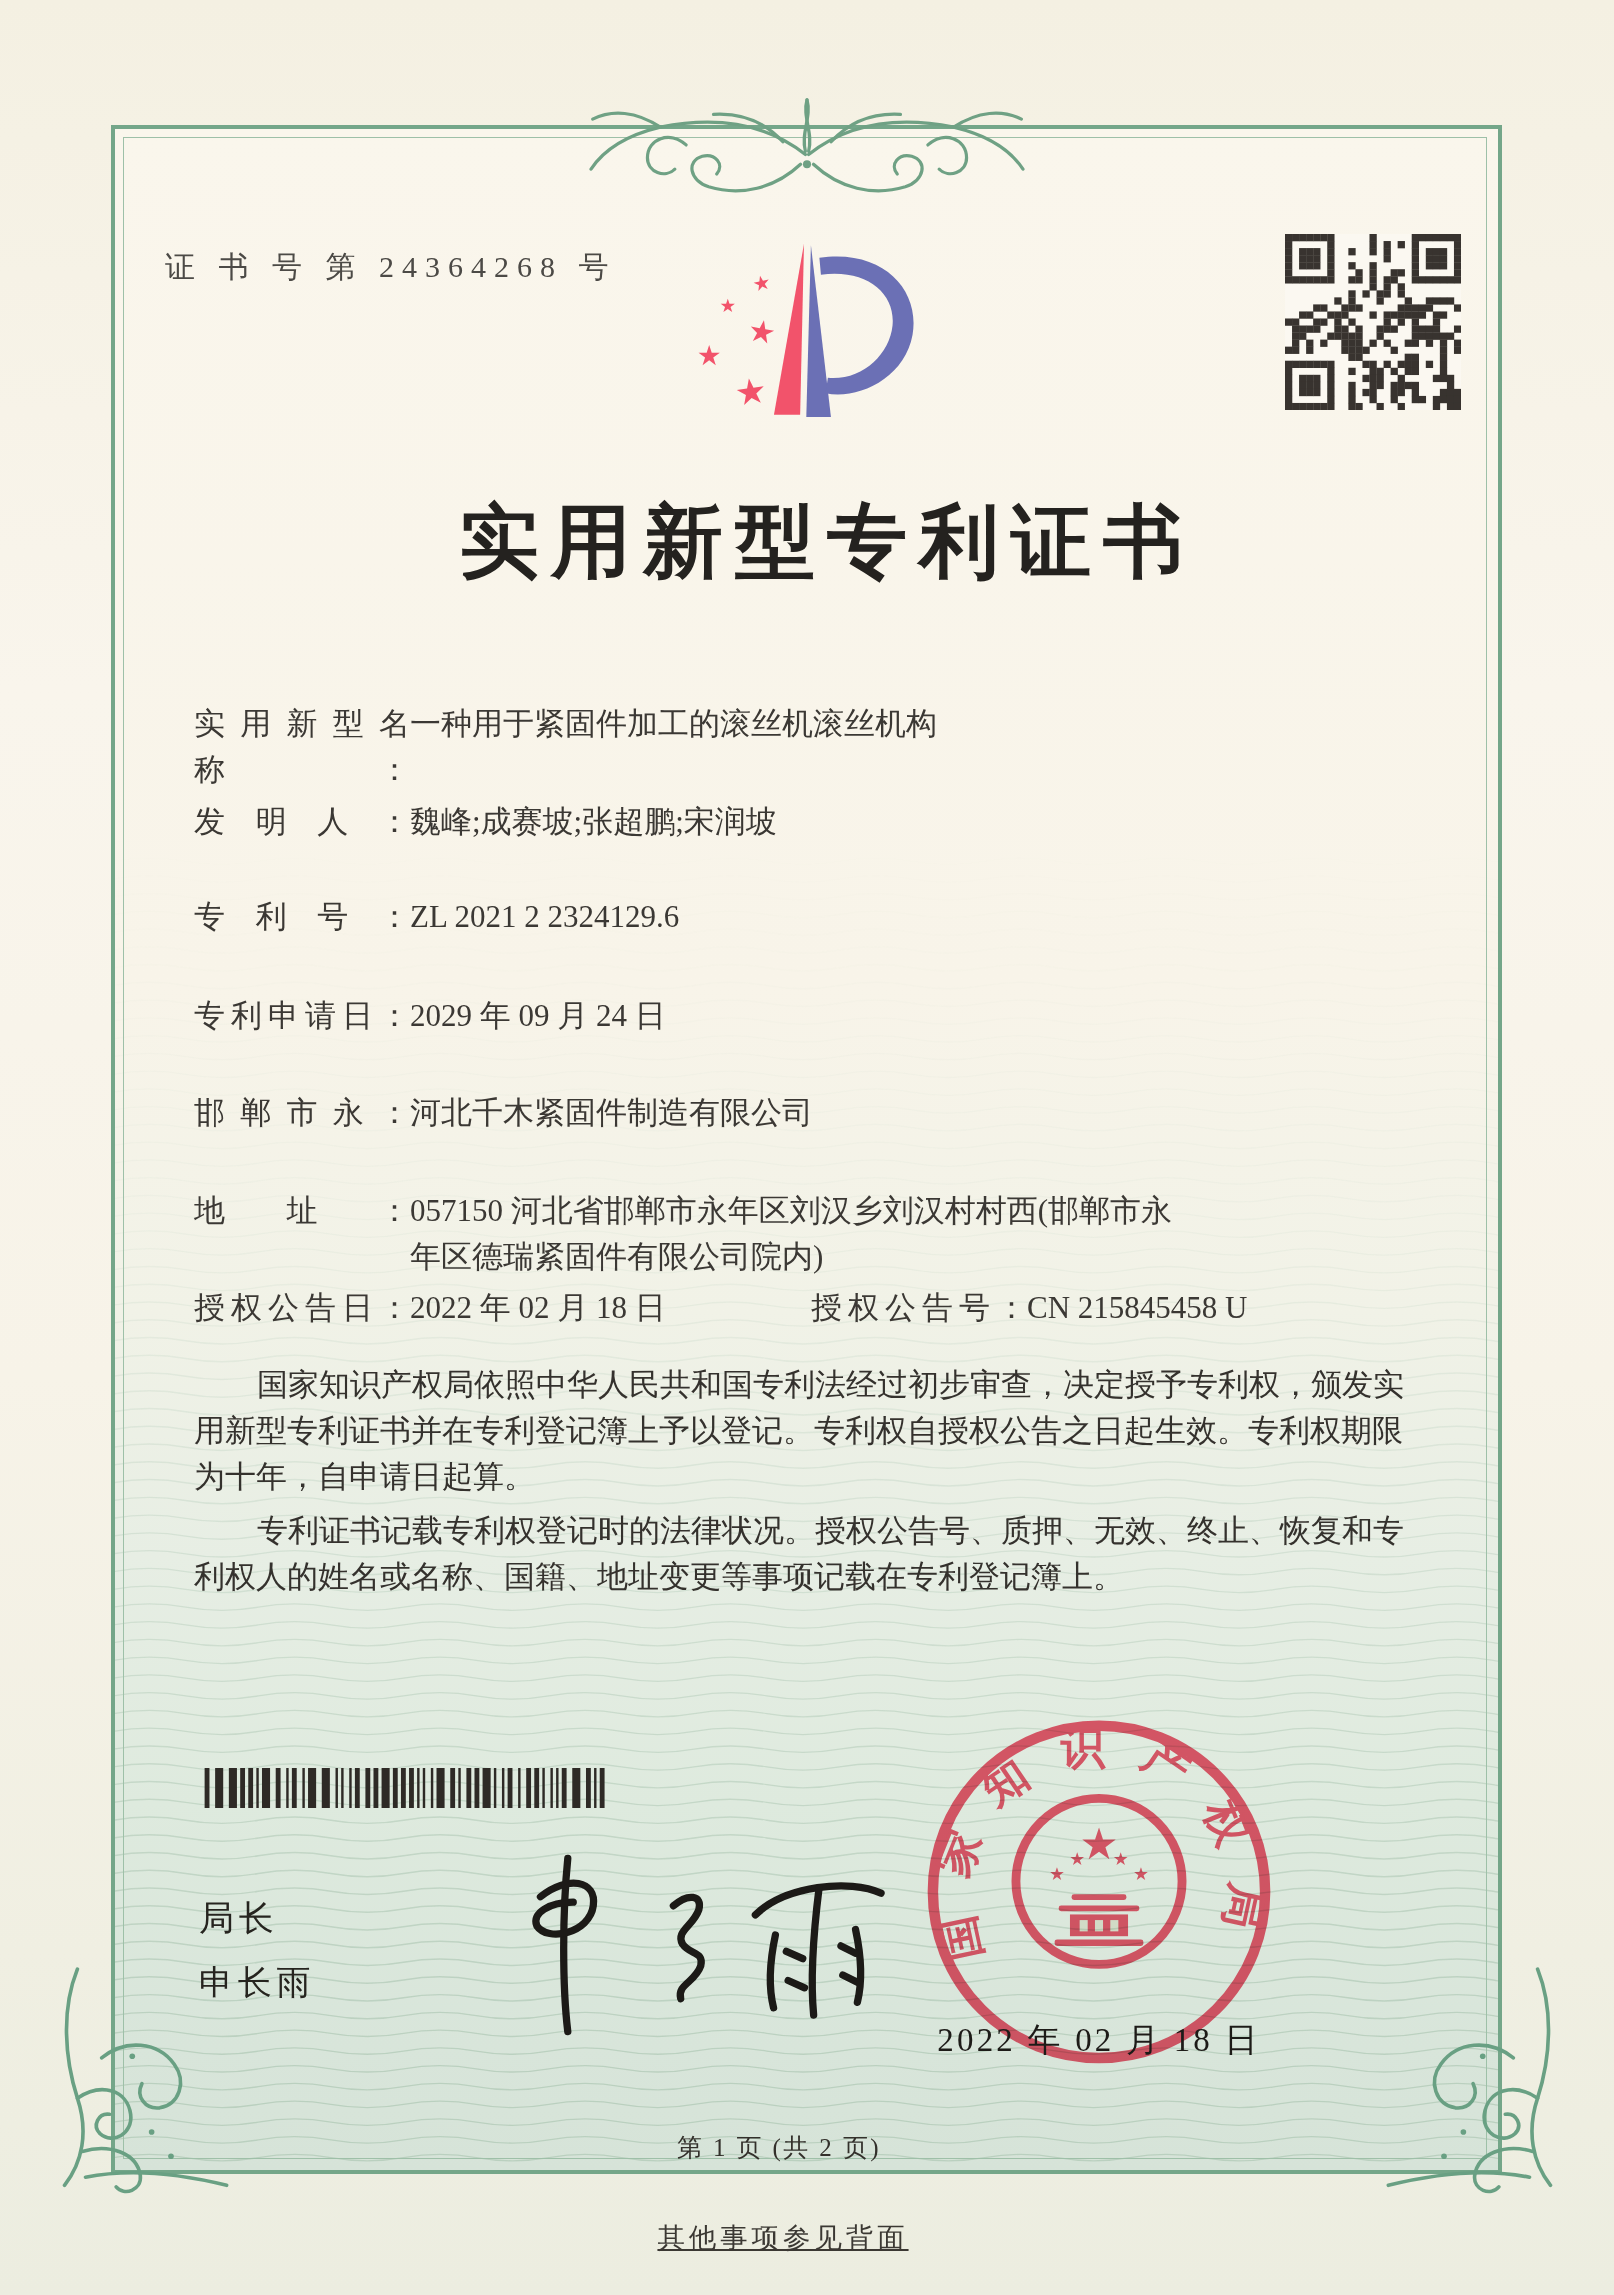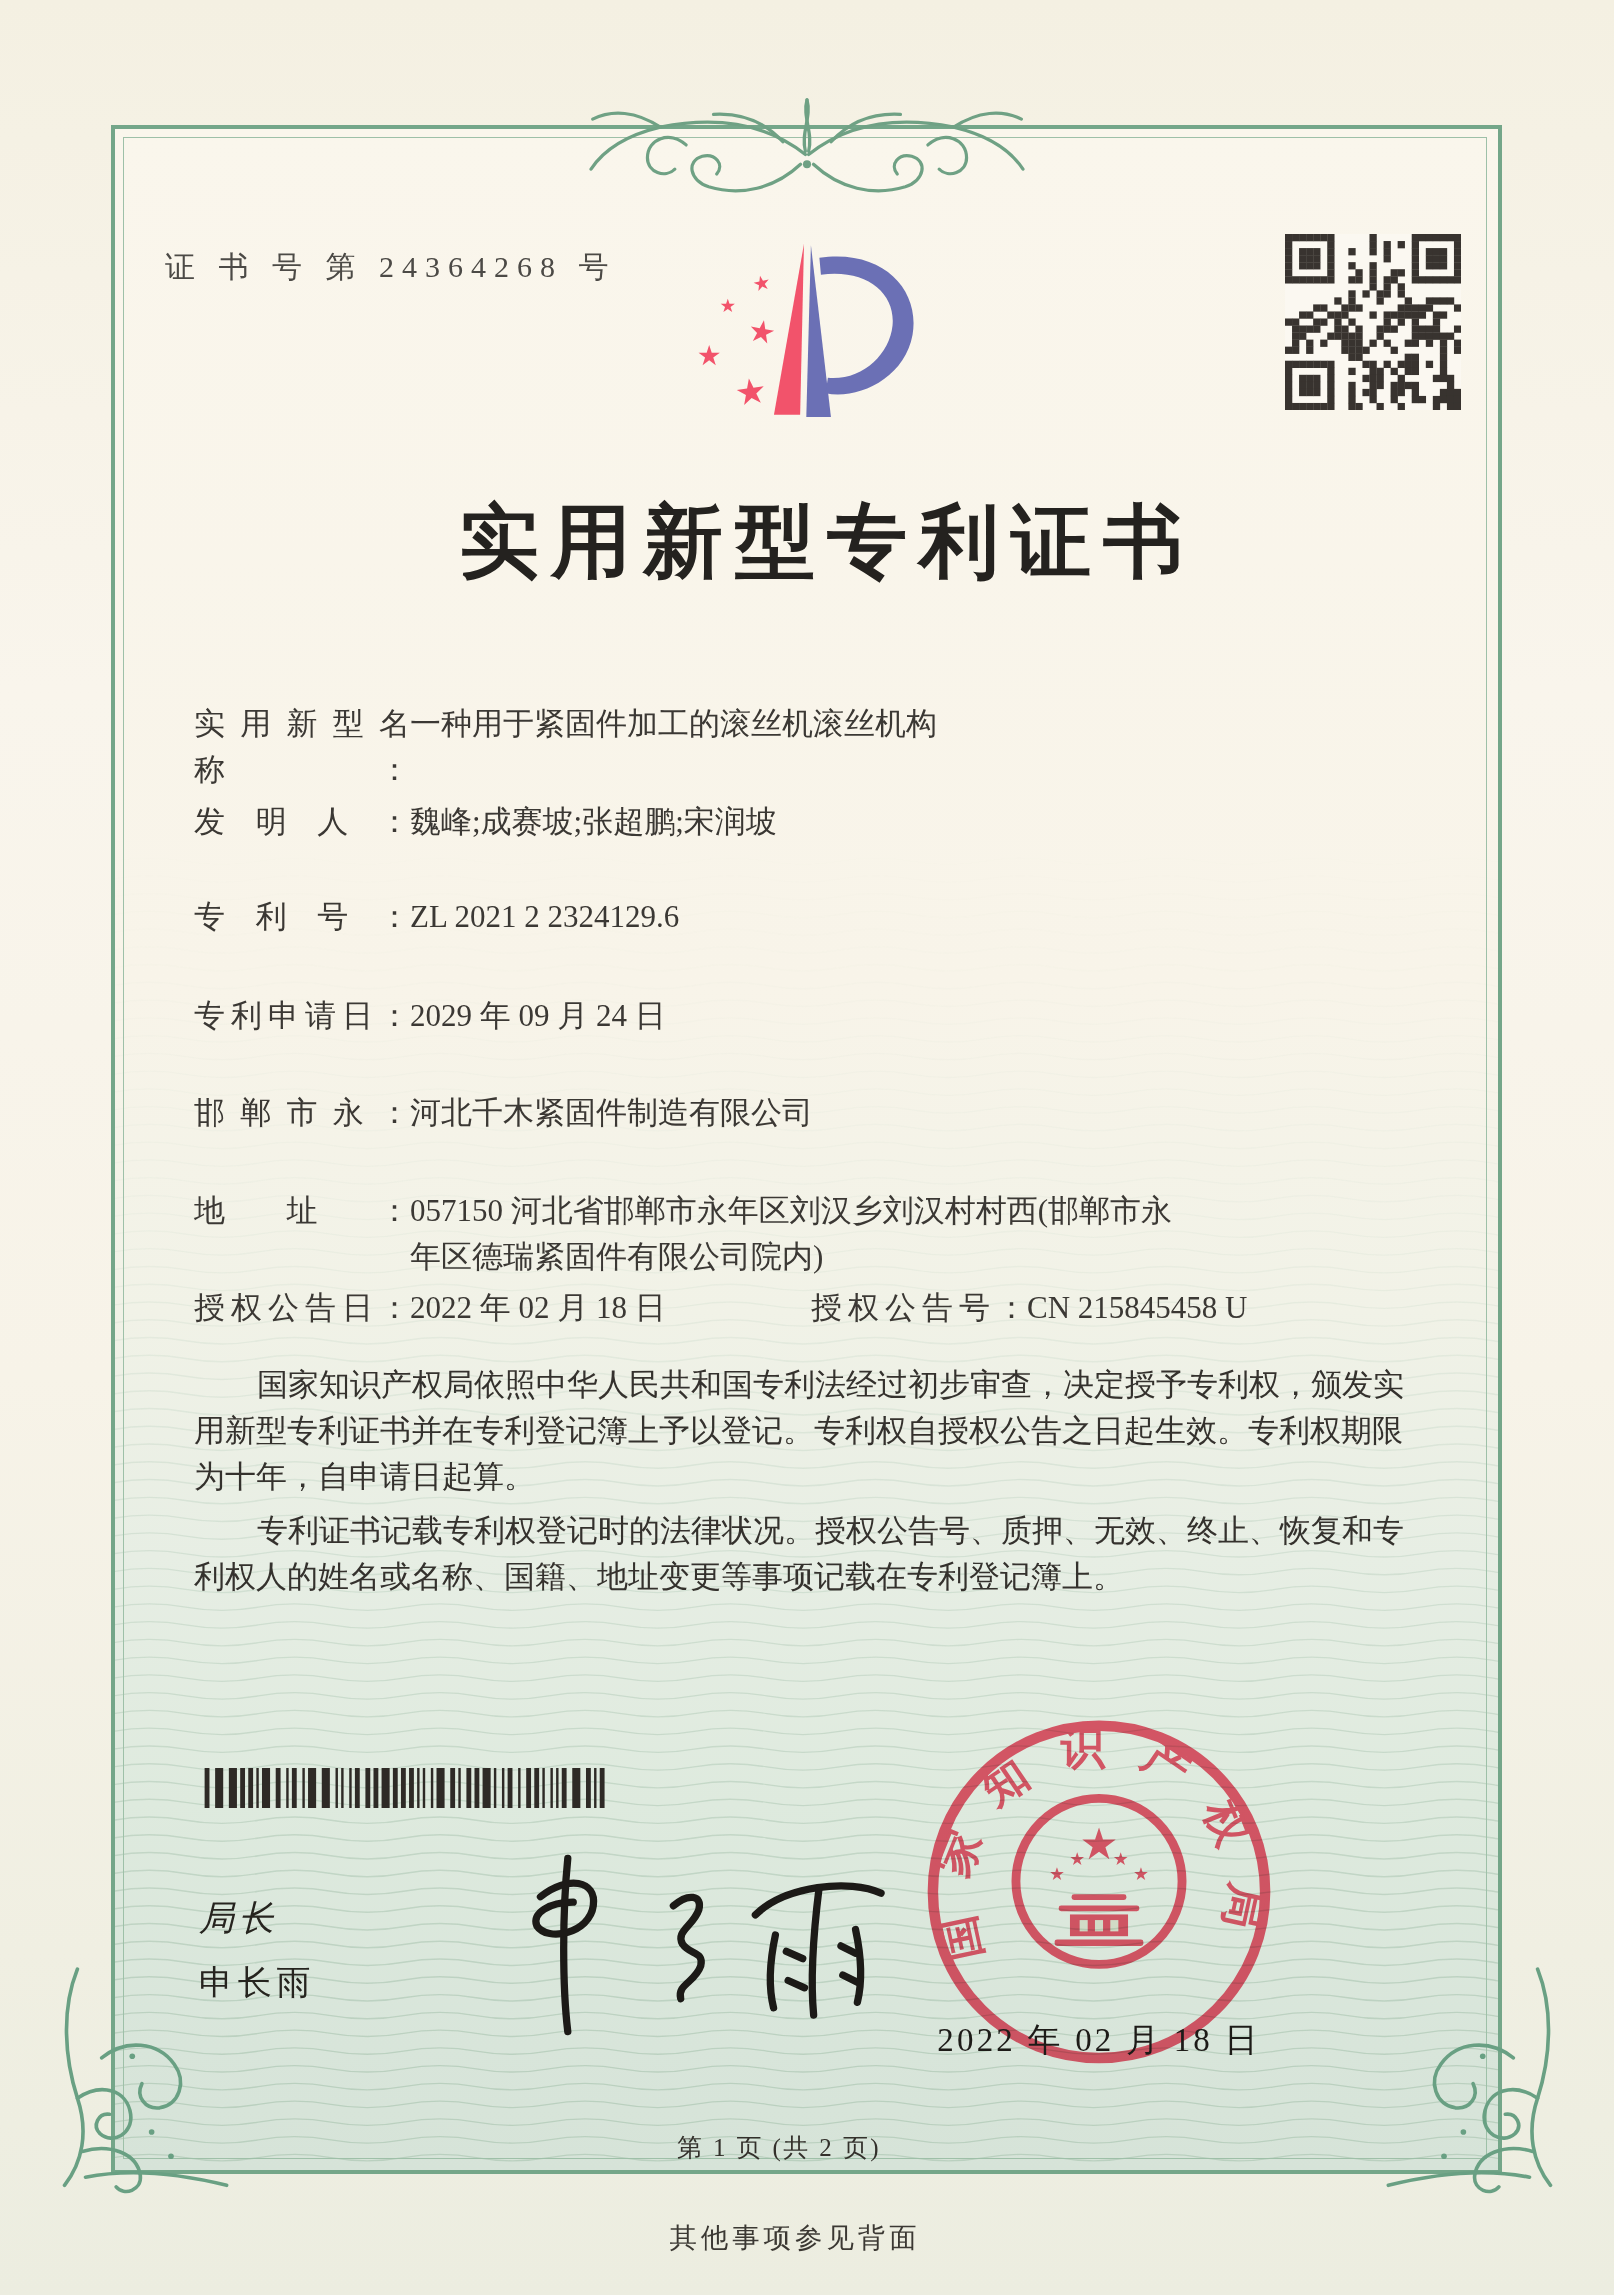--- a/index.html
+++ b/index.html
@@ -33,31 +33,31 @@
   .fval{flex:1;white-space:pre-line;}
   .fval-fixed{flex:0 0 401px;white-space:pre-line;}
   
   .bodytext{position:absolute;left:194px;top:1362px;width:1228px;font-size:31px;
     line-height:46px;color:#34312d;}
   .bodytext p{margin:0;text-indent:63px;}
   .bodytext p + p{margin-top:8px;}
   
   .barcode{position:absolute;left:203px;top:1768px;width:404px;height:40px;}
   .director-title{position:absolute;left:199px;top:1895px;font-size:35px;color:#26241f;
-    font-family:"Liberation Sans","DejaVu Sans",sans-serif;letter-spacing:4.8px;font-style:italic;}
+    font-family:"Liberation Sans","DejaVu Sans",sans-serif;letter-spacing:4.8px;}
   .director-name{position:absolute;left:199px;top:1960px;font-size:34px;color:#26241f;
     font-family:Liberation Serif, serif;letter-spacing:4.8px;}
   .signature{position:absolute;left:484px;top:1848px;width:428px;height:194px;}
   .seal{position:absolute;left:919px;top:1708px;width:360px;height:379px;mix-blend-mode:multiply;}
   .seal-date{position:absolute;left:919px;top:2018px;width:360px;text-align:center;
     font-size:33px;color:#1d1b18;letter-spacing:3.2px;}
   .page-num{position:absolute;left:0;width:1558px;top:2131px;text-align:center;
     font-size:25px;color:#33302b;letter-spacing:2.4px;}
-  .back-note{position:absolute;left:16px;width:1558px;top:2220px;text-align:center;
-    font-size:27.4px;color:#3b3833;letter-spacing:4px;}
+  .back-note{position:absolute;left:4px;width:1558px;top:2220px;text-align:center;
+    font-size:27.4px;color:#3b3833;letter-spacing:4px;text-decoration:underline;}
 </style>
 </head>
 <body>
 
 <div id="page">
 
   <div class="frame-clip">
     <svg id="waves-svg" class="waves" viewBox="0 0 1716 1660" preserveAspectRatio="none">
         <path d="M0 0 q45,-8 90,0 t90,0 t90,0 t90,0 t90,0 t90,0 t90,0 t90,0 t90,0 t90,0 t90,0 t90,0 t90,0 t90,0 t90,0 t90,0 t90,0 t90,0 t90,0 t90,0" transform="translate(0,8)" fill="none" stroke="#b6cdbb" stroke-width="1.7"></path>
         <path d="M0 0 q45,-8 90,0 t90,0 t90,0 t90,0 t90,0 t90,0 t90,0 t90,0 t90,0 t90,0 t90,0 t90,0 t90,0 t90,0 t90,0 t90,0 t90,0 t90,0 t90,0 t90,0" transform="translate(0,30)" fill="none" stroke="#b6cdbb" stroke-width="1.7"></path>

